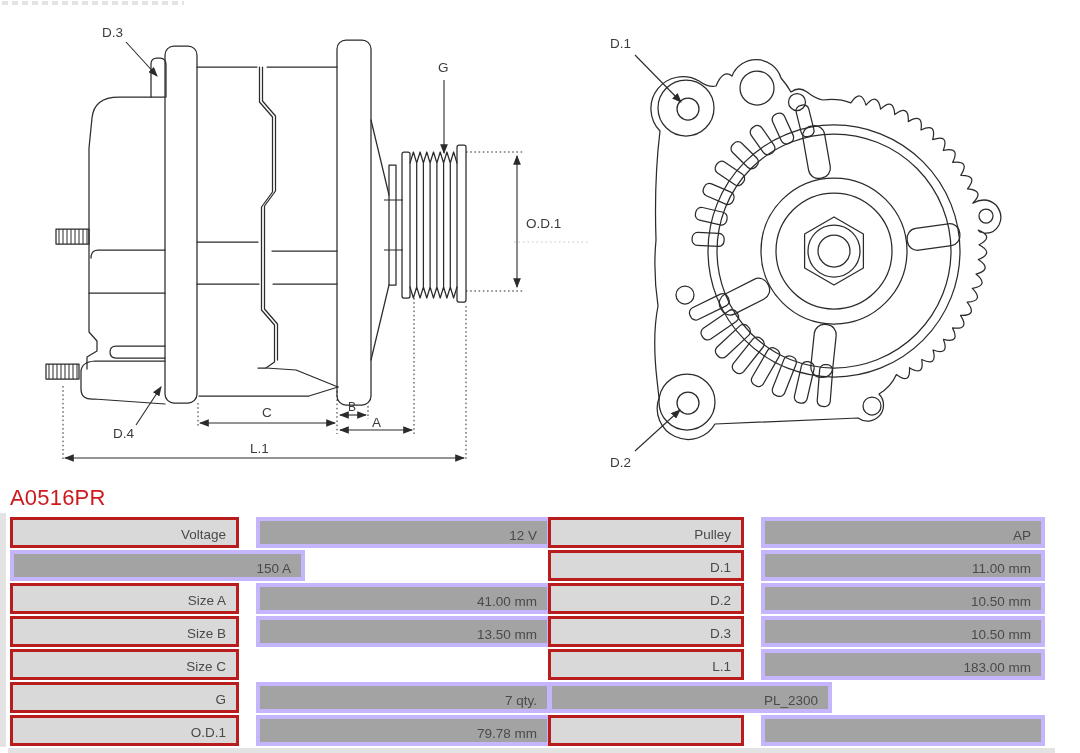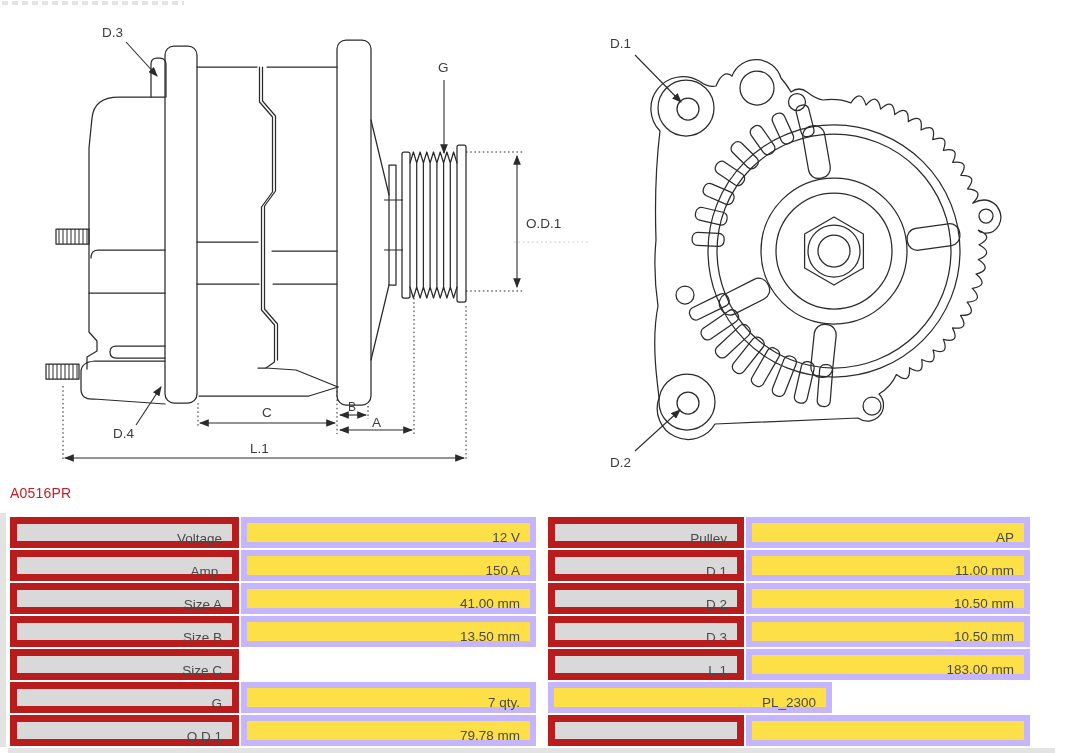--- a/index.html
+++ b/index.html
@@ -16,32 +16,32 @@
   #diagram-svg{position:absolute;left:0;top:0}
   #diagram-svg text{font-family:"Liberation Sans",sans-serif;font-size:13.5px;fill:#3c3c3c}
   #diagram-svg text.small{font-size:12px}
   .ln{stroke:#2b2b2b;stroke-width:1.25;fill:none;stroke-linejoin:round;stroke-linecap:round}
   .thin{stroke:#2b2b2b;stroke-width:1;fill:none}
   .dot{stroke:#2b2b2b;stroke-width:1;stroke-dasharray:1.6 2.6;fill:none}
   .faintdot{stroke:#c4c4c4;stroke-width:1;stroke-dasharray:1.5 3;fill:none}
   .dim{stroke:#2b2b2b;stroke-width:1.1;fill:none}
 
   #part-number{
-    position:absolute;left:10px;top:485px;font-size:14px;letter-spacing:.2px;
+    position:absolute;left:10px;top:485px;font-size:22px;letter-spacing:.2px;
   }
   .spec{position:absolute;top:517px}
   #spec-left{left:10px}
   #spec-right{left:548px}
   .spec-row{display:flex;margin-bottom:2px}
   .cell{
     box-sizing:border-box;height:31px;line-height:29px;font-size:13.5px;
     color:#4a4a4a;text-align:right;padding-right:10px;
   }
-  .cell.label{background:#d9d9d9;border:7px solid #b91c1c;margin-right:2px}
-  .cell.value{background:#fde047;border:6px solid #c4b5fd}
+  .cell.label{background:#d9d9d9;border:3px solid #b91c1c;margin-right:17px}
+  .cell.value{background:#a3a3a3;border:4px solid #c4b5fd}
   #spec-left .cell.label{width:229px}
   #spec-left .cell.value{width:295px}
   #spec-right .cell.label{width:196px}
   #spec-right .cell.value{width:284px}
   #left-strip{position:absolute;left:0;top:513px;width:6px;height:234px;background:#e3e3e3}
   #bottom-strip{position:absolute;left:8px;top:748px;width:1047px;height:5px;background:#e3e3e3}
 </style>
 </head>
 <body>
 
@@ -196,21 +196,20 @@
 
 <div id="part-number" style="color: rgb(205, 26, 31);">A0516PR</div>
 
 <div id="left-strip"></div>
 <div id="spec-left" class="spec">
     <div class="spec-row">
       <div class="cell label">Voltage</div>
       <div class="cell value">12 V</div>
     </div>
     <div class="spec-row">
-      <div class="cell label">Amp.</div>
       <div class="cell value">150 A</div>
     </div>
     <div class="spec-row">
       <div class="cell label">Size A</div>
       <div class="cell value">41.00 mm</div>
     </div>
     <div class="spec-row">
       <div class="cell label">Size B</div>
       <div class="cell value">13.50 mm</div>
     </div>

